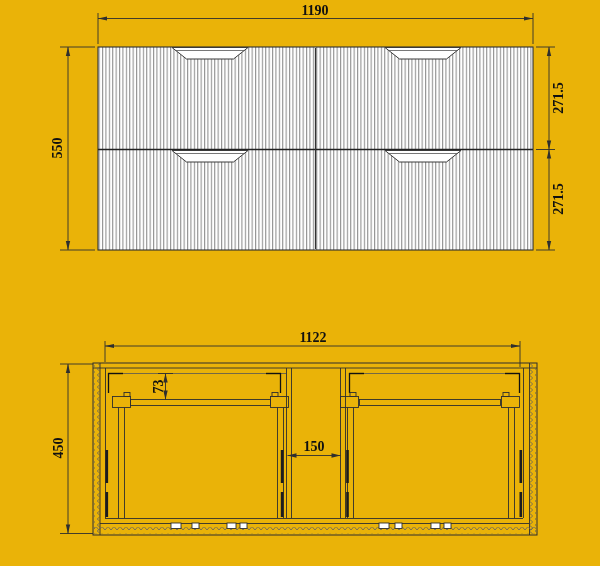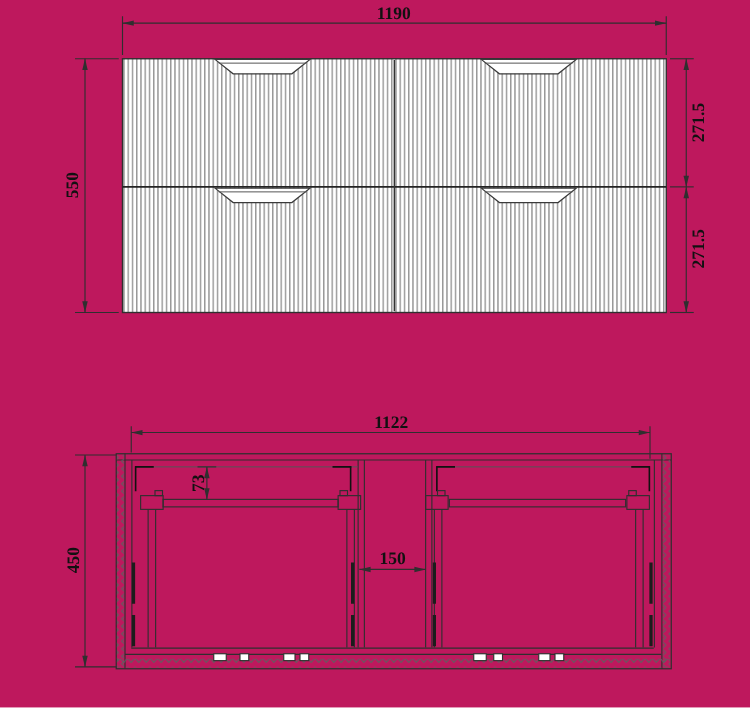--- a/index.html
+++ b/index.html
@@ -1,20 +1,20 @@
 <!DOCTYPE html>
 <html><head>
 <meta charset="utf-8">
 <style>
   html, body { margin: 0; padding: 0; background: #ffffff; }
   #canvas {
     position: relative;
     width: 600px;
     height: 566px;
-    background: #be185d;
+    background: #eab308;
     font-family: "Liberation Serif", "DejaVu Serif", serif;
     overflow: hidden;
   }
   svg { display: block; }
   text {
     font-family: "Liberation Serif", "DejaVu Serif", serif;
     font-weight: bold;
     font-size: 14px;
     fill: #111111;
   }

